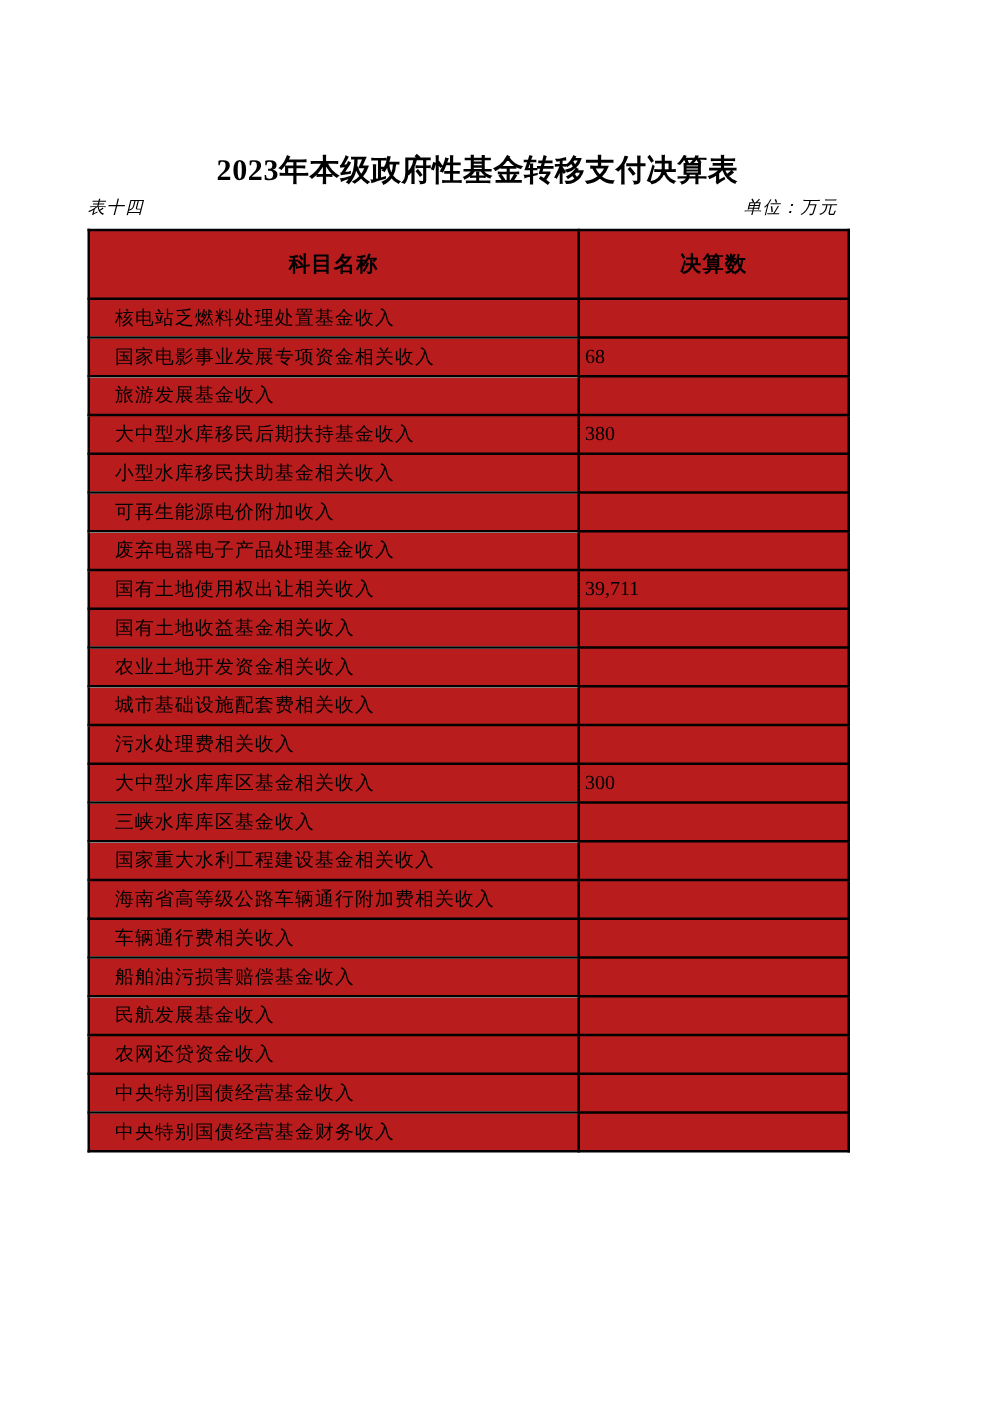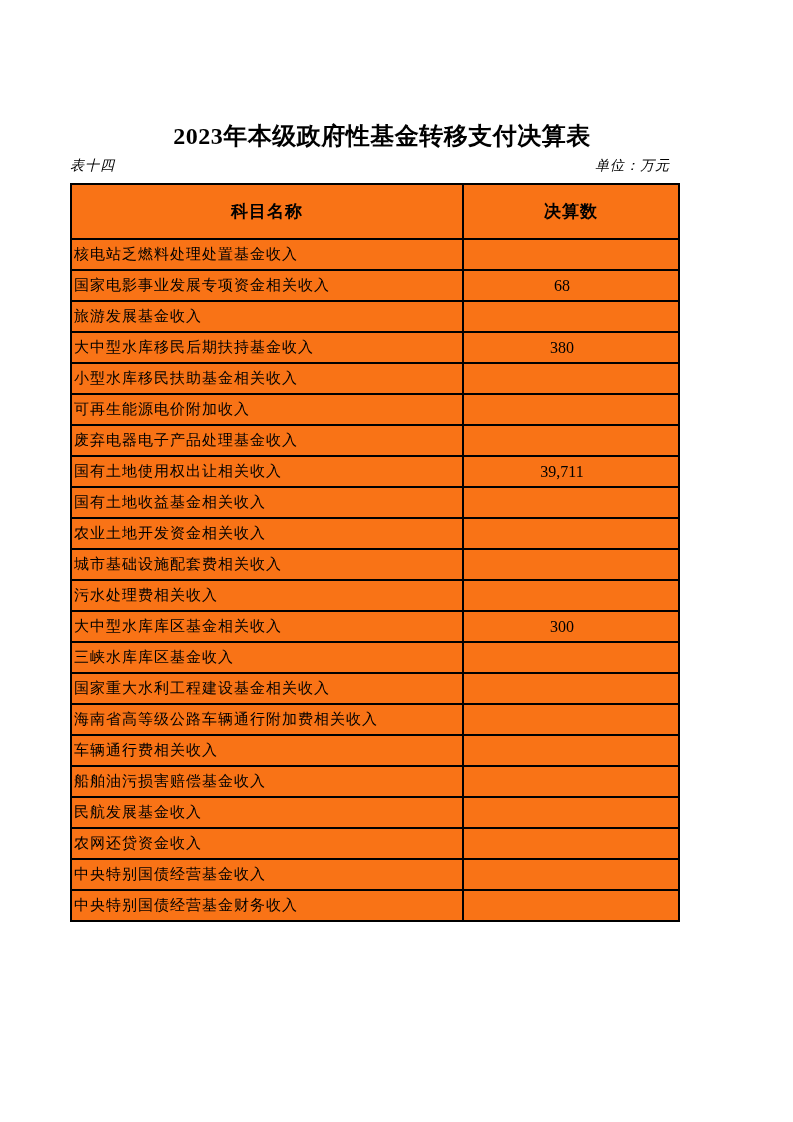--- a/index.html
+++ b/index.html
@@ -50,46 +50,46 @@
     position: absolute;
     top: 183px;
     left: 0;
     width: 600px;
     border-collapse: collapse;
     table-layout: fixed;
   }
   .fund-table th,
   .fund-table td {
     border: 2px solid #000000;
-    background: #f97316;
+    background: #b91c1c;
   }
   th.col-name { width: 388px; }
   th.col-value { width: 212px; }
   .header-row th {
     height: 51px;
     font-family: "Liberation Sans", "DejaVu Sans", sans-serif;
     font-size: 17px;
     font-weight: bold;
     text-align: center;
     vertical-align: middle;
     letter-spacing: 1px;
   }
   .data-row td {
     height: 29px;
     vertical-align: middle;
   }
   td.cell-name {
-    padding: 0 4px 0 2px;
+    padding: 0 4px 0 20px;
     font-size: 15px;
     letter-spacing: 1px;
     white-space: nowrap;
     overflow: hidden;
   }
   td.cell-value {
-    text-align: center;
+    text-align: left;
     padding: 0 22px 0 4px;
     font-size: 16px;
     font-family: "Liberation Serif", "DejaVu Serif", serif;
   }
 </style>
 </head>
 <body>
 
 <div class="content">
 

